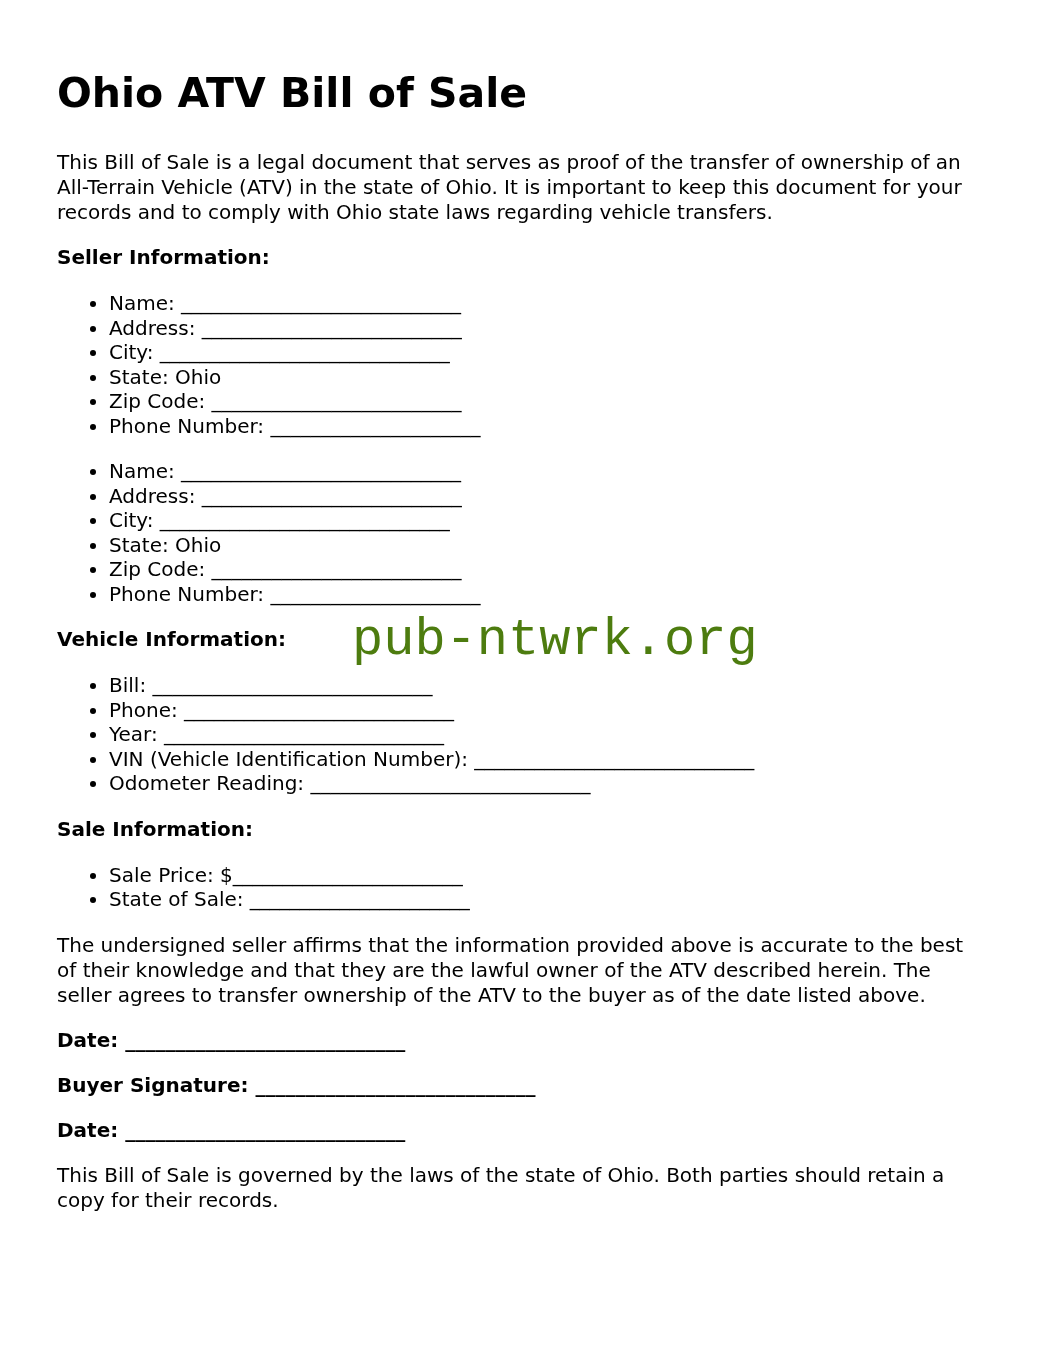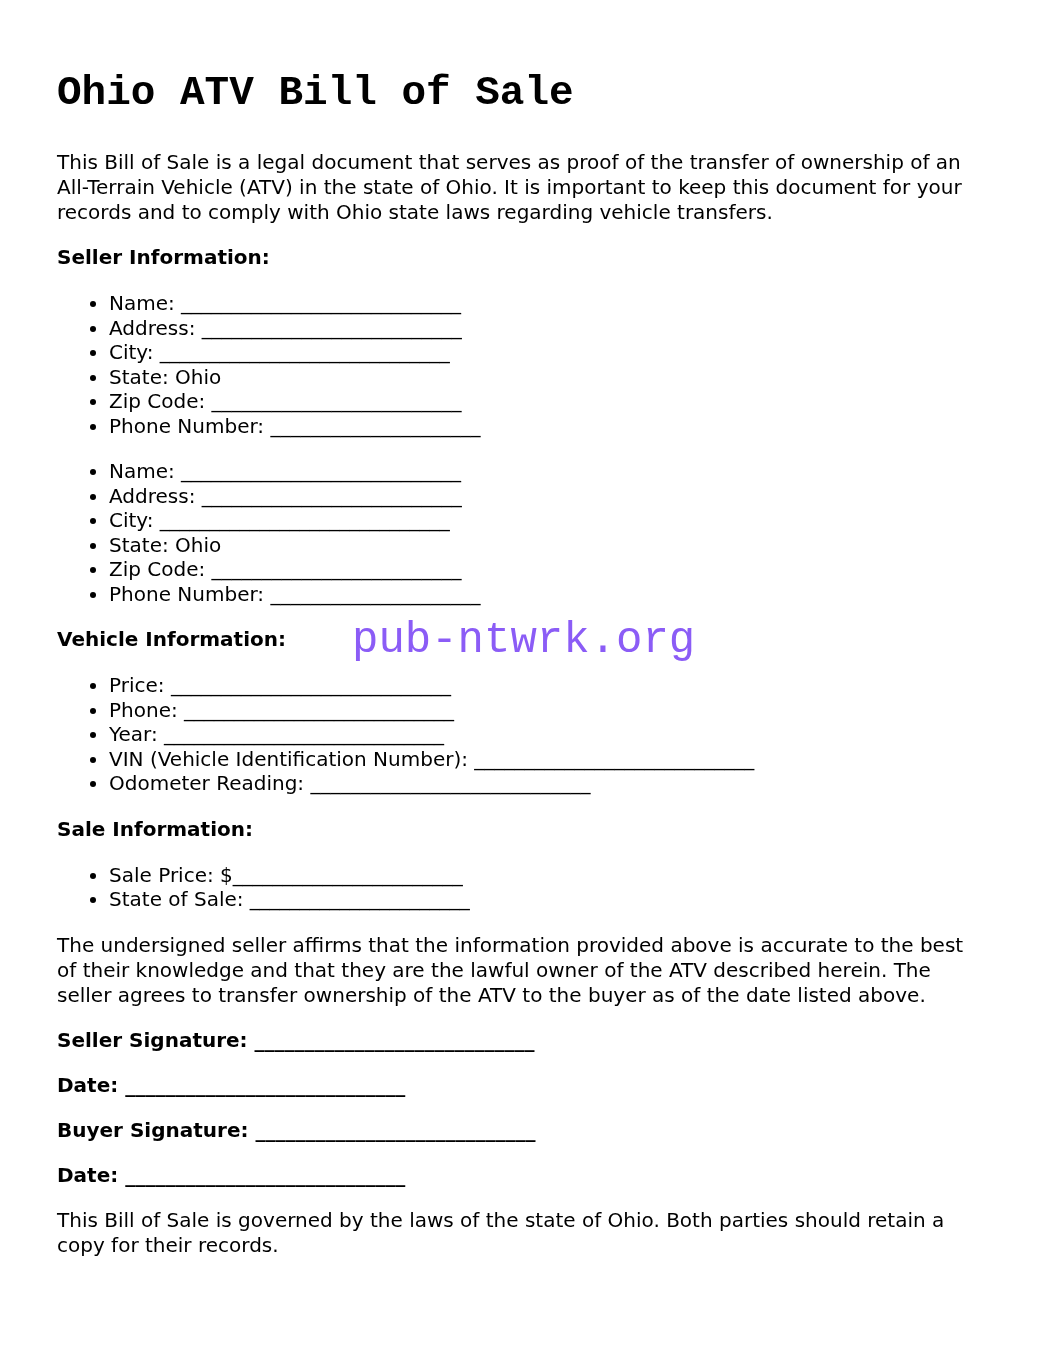--- a/index.html
+++ b/index.html
@@ -17,21 +17,20 @@
     color: #000000;
     font-family: "DejaVu Sans", "Liberation Sans", sans-serif;
     font-size: 20px;
     overflow: hidden;
   }
   h1.doc-title {
     font-size: 41px;
     line-height: 44px;
     font-weight: bold;
     margin: 0 0 35px 0;
-    font-family: Liberation Mono, monospace;
   }
   p.body-text {
     margin: 20px 0;
     line-height: 25px;
     white-space: pre-line;
   }
   h3.section-heading {
     font-size: 20px;
     line-height: 25px;
     font-weight: bold;
@@ -54,22 +53,22 @@
   h3.vehicle-heading {
     position: relative;
   }
   .watermark {
     position: absolute;
     left: 295px;
     top: 50%;
     transform: translateY(-50%);
     font-family: "Liberation Mono", "DejaVu Sans Mono", monospace;
     font-weight: normal;
-    font-size: 44px;
-    color: #8b5cf6;
+    font-size: 52px;
+    color: #4d7c0f;
     white-space: nowrap;
     pointer-events: none;
   }
 </style>
 </head>
 <body>
 
 <div class="page">
 
   <h1 class="doc-title">Ohio ATV Bill of Sale</h1>
@@ -95,38 +94,37 @@
     <li>State: Ohio</li>
     <li>Zip Code: _________________________</li>
     <li>Phone Number: _____________________</li>
   </ul>
 
   <h3 class="section-heading vehicle-heading">
     <span>Vehicle Information:</span>
     <span class="watermark">pub-ntwrk.org</span>
   </h3>
   <ul class="field-list">
-    <li>Price: ____________________________</li>
+    <li>Bill: ____________________________</li>
     <li>Phone: ___________________________</li>
     <li>Year: ____________________________</li>
     <li>VIN (Vehicle Identification Number): ____________________________</li>
     <li>Odometer Reading: ____________________________</li>
   </ul>
 
   <h3 class="section-heading">Sale Information:</h3>
   <ul class="field-list">
     <li>Sale Price: $_______________________</li>
     <li>State of Sale: ______________________</li>
   </ul>
 
   <p class="body-text">The undersigned seller affirms that the information provided above is accurate to the best
 of their knowledge and that they are the lawful owner of the ATV described herein. The
 seller agrees to transfer ownership of the ATV to the buyer as of the date listed above.</p>
 
-  <p class="sig-line">Seller Signature: ____________________________</p>
   <p class="sig-line">Date: ____________________________</p>
   <p class="sig-line">Buyer Signature: ____________________________</p>
   <p class="sig-line">Date: ____________________________</p>
 
   <p class="body-text">This Bill of Sale is governed by the laws of the state of Ohio. Both parties should retain a
 copy for their records.</p>
 
 </div>
 
 </body></html>

